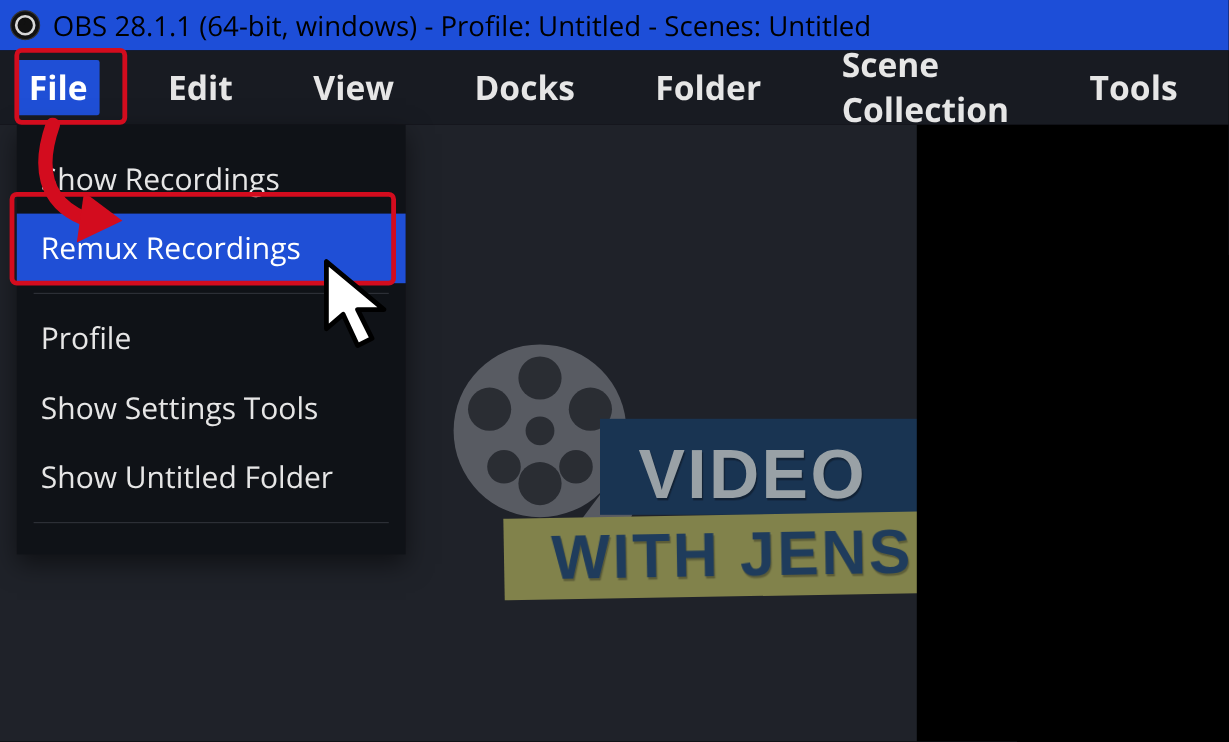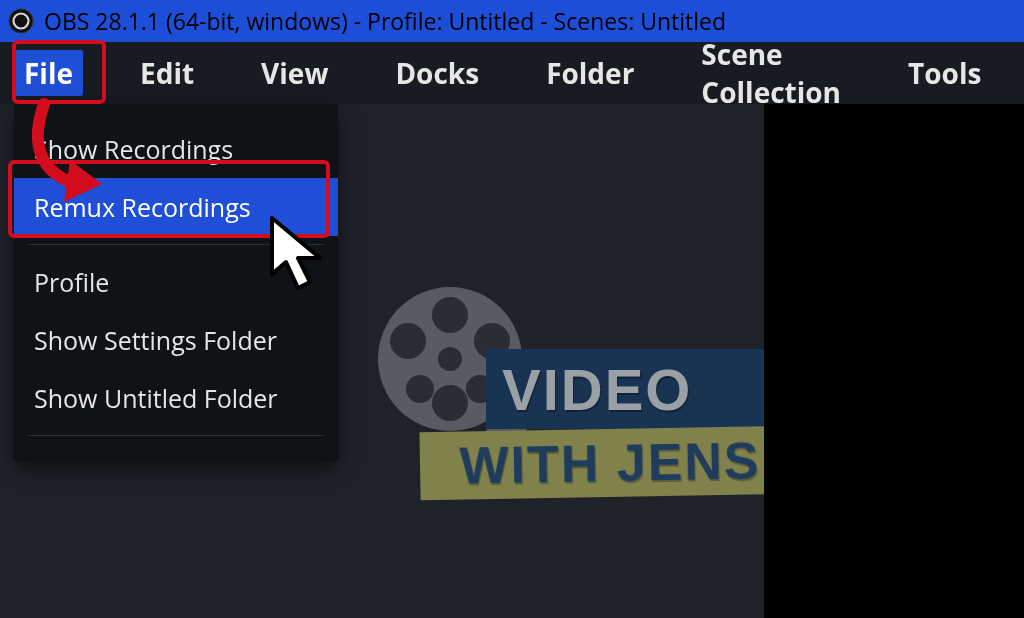--- a/index.html
+++ b/index.html
@@ -89,28 +89,28 @@
     height: 230px;
     opacity: 0.72;
   }
   .reel {
     position: absolute;
     left: 0; top: 0;
     width: 160px; height: 160px;
   }
   .video-box {
     position: absolute;
-    left: 116px;
+    left: 130px;
     top: 70px;
     width: 300px;
     height: 80px;
     background: #173b63;
     display: flex;
-    align-items: center;
-    padding-left: 16px;
+    align-items: flex-end;
+    padding-left: 32px;
   }
   .video-txt {
     color: #c9d3d6;
     font-size: 58px;
     font-weight: 900;
     letter-spacing: 2px;
     font-family: Impact, "Arial Black", sans-serif;
     filter: drop-shadow(1px 2px 0 rgba(0,0,0,0.4));
   }
   .with-box {
@@ -242,21 +242,21 @@
     </div>
   </div>
   <div class="black-panel"></div>
 </div>
 
 <div class="dropdown">
   <div class="dd-item">Show Recordings</div>
   <div class="dd-item highlight">Remux Recordings</div>
   <div class="dd-sep"></div>
   <div class="dd-item">Profile</div>
-  <div class="dd-item">Show Settings Folder</div>
+  <div class="dd-item">Show Settings Tools</div>
   <div class="dd-item">Show Untitled Folder</div>
   <div class="dd-sep"></div>
 </div>
 
 <div class="file-highlight-box"></div>
 <div class="remux-highlight-box"></div>
 
 <div class="arrow">
   <svg viewBox="0 0 80 110" width="80" height="110">
     <path d="M20 6 C 8 40, 12 70, 46 84" fill="none" stroke="#d30c1e" stroke-width="12" stroke-linecap="round"></path>

